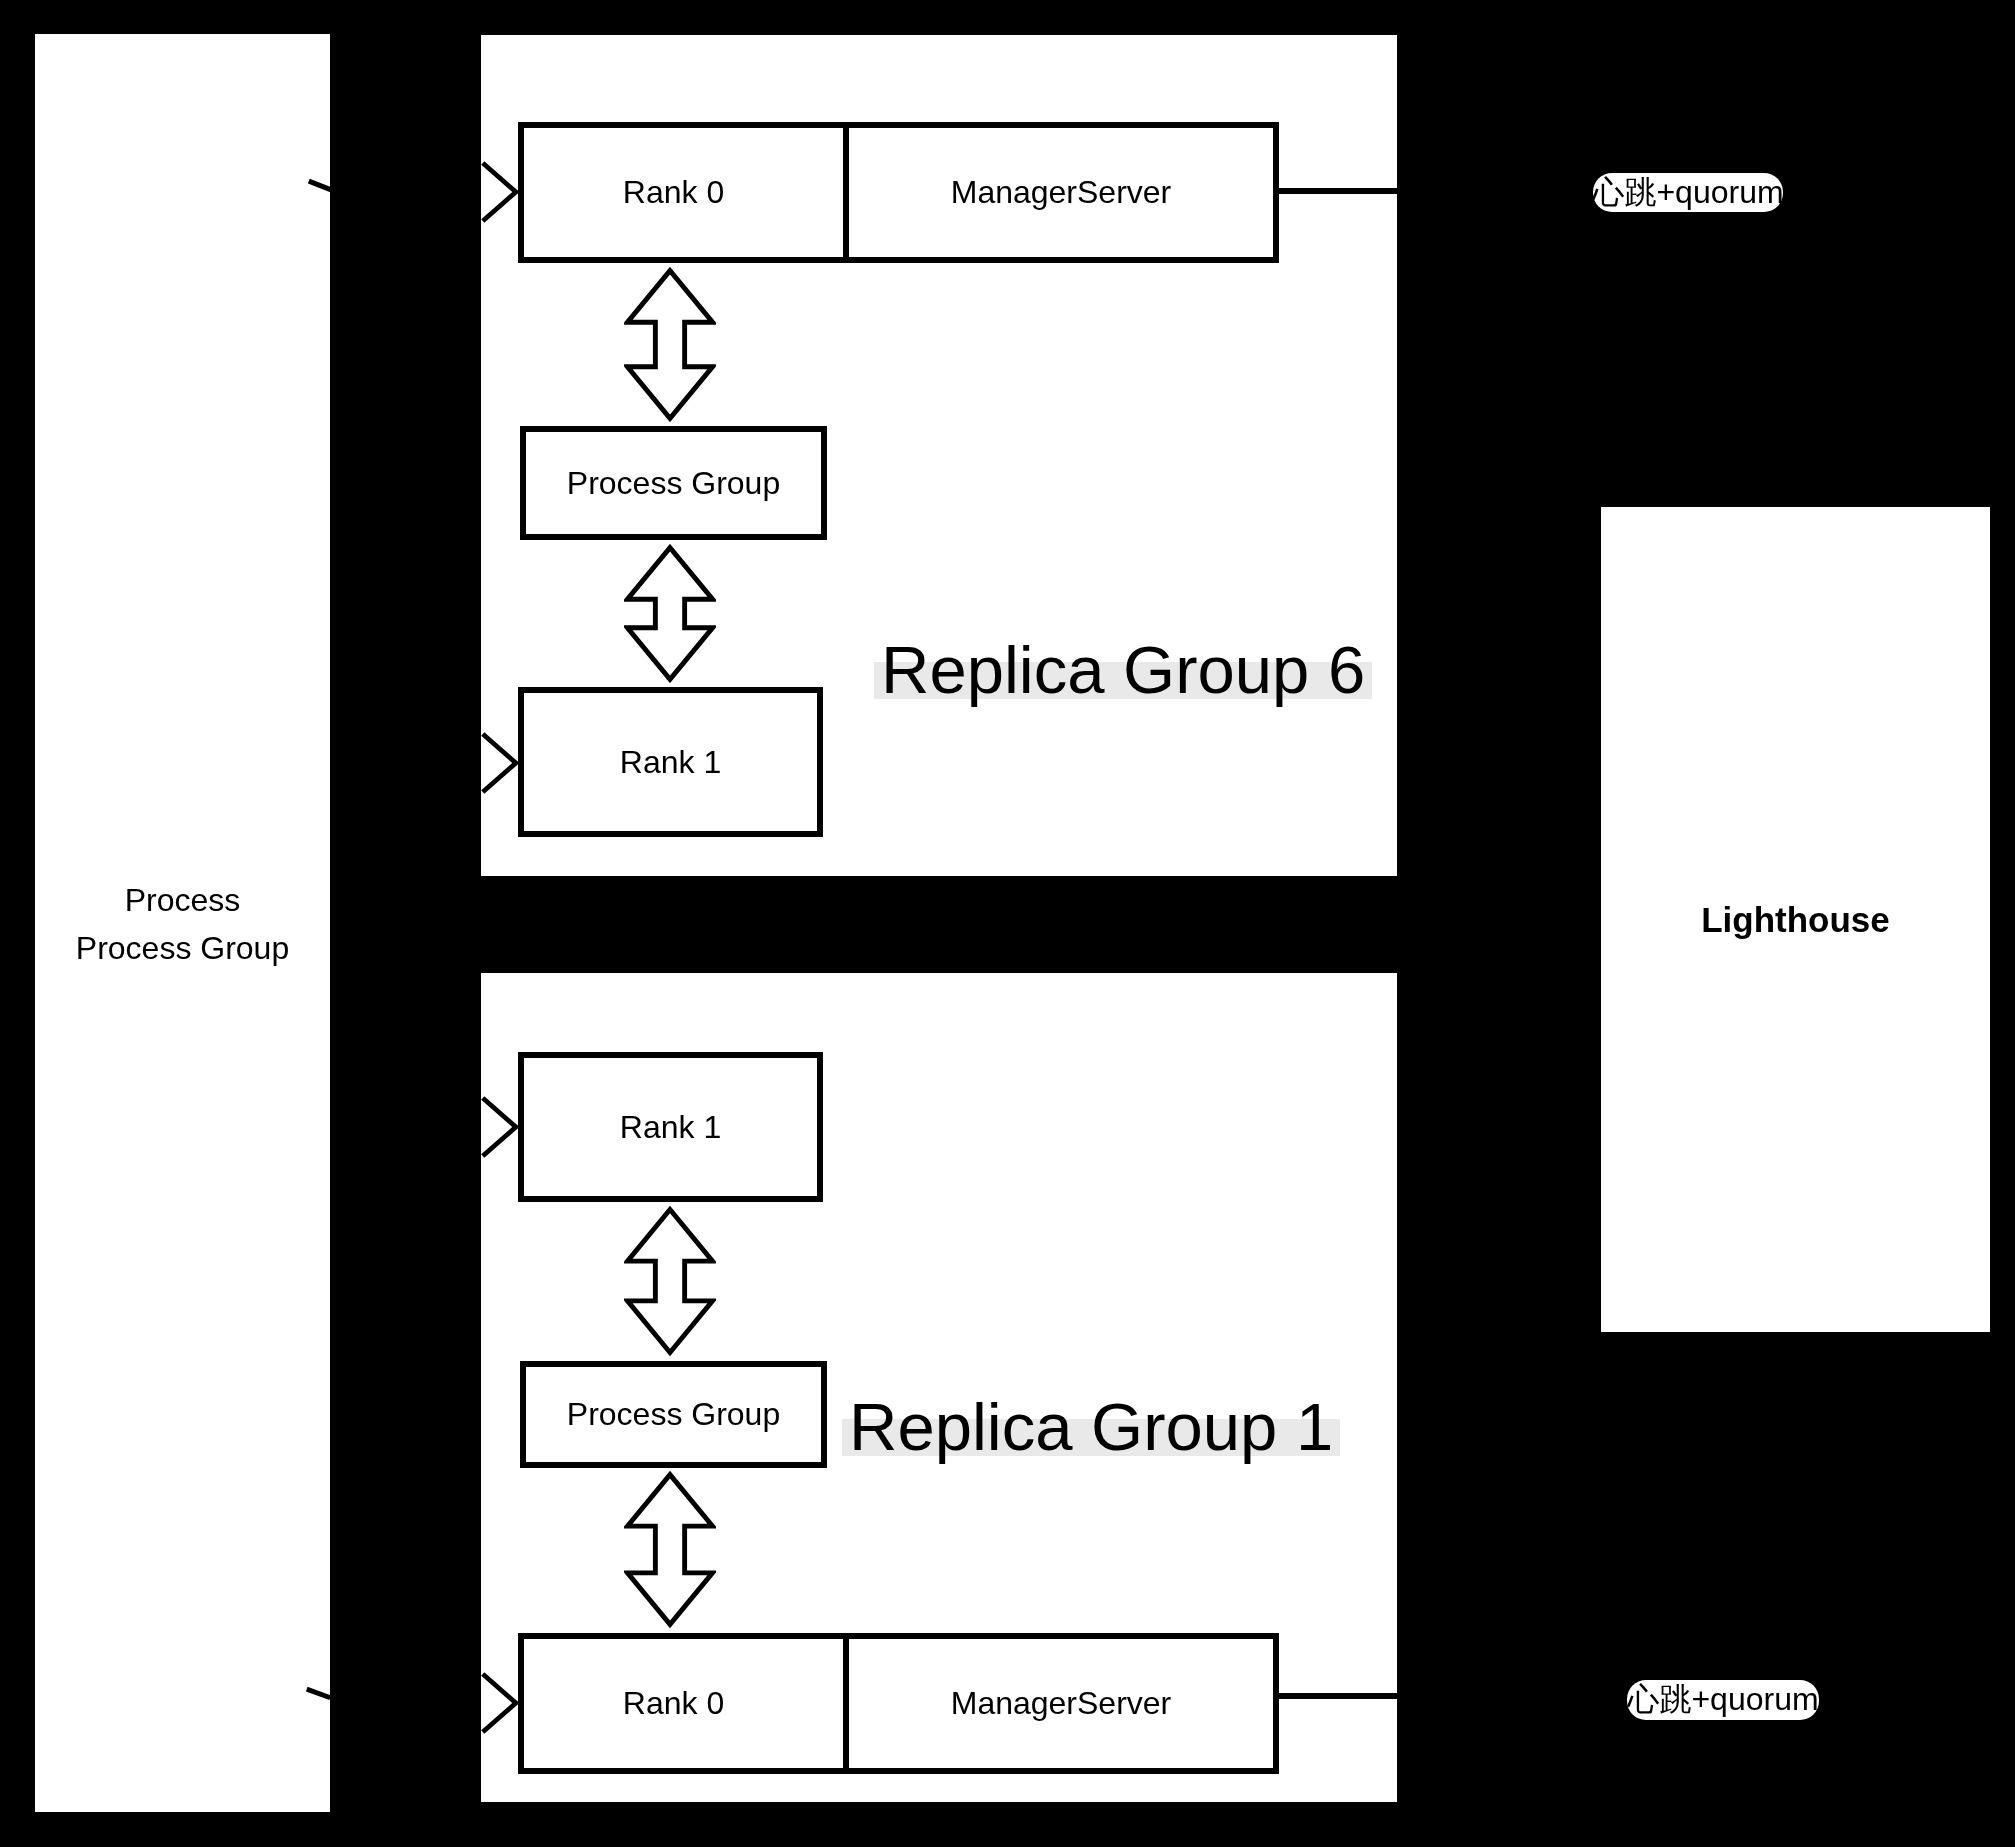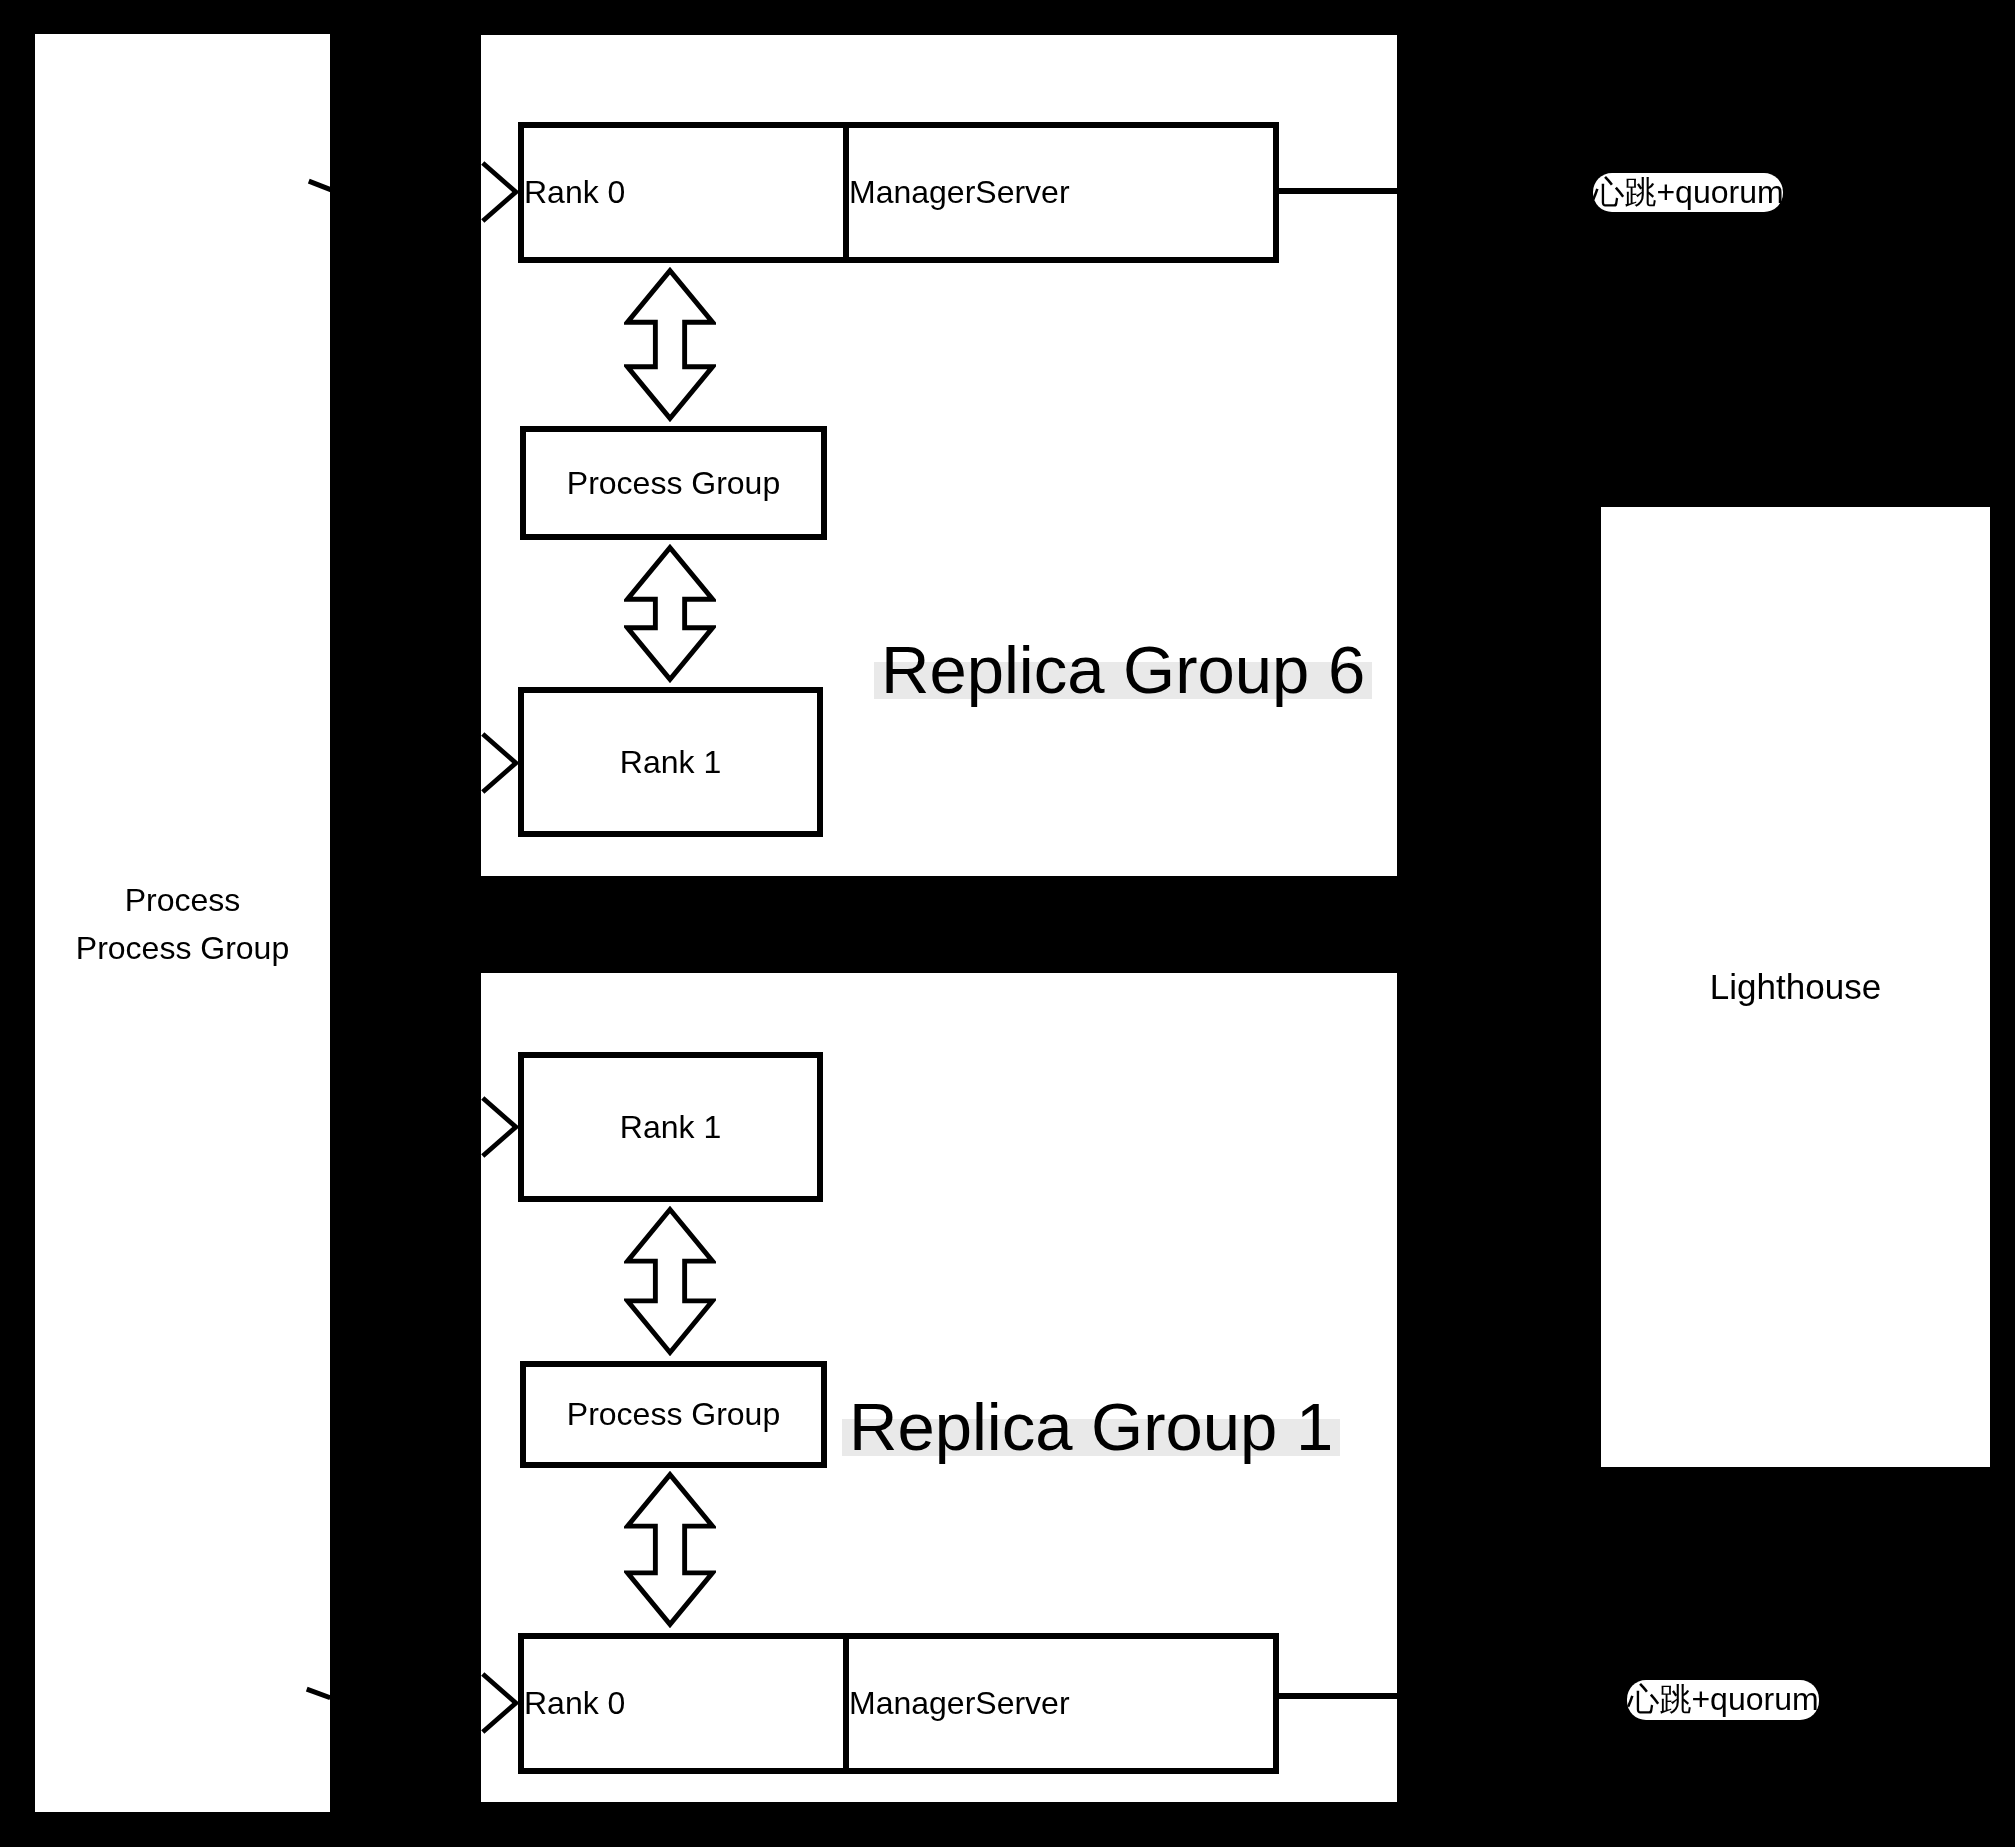--- a/index.html
+++ b/index.html
@@ -15,21 +15,21 @@
   .node{
     position:absolute;background:#fff;border:6.3px solid #000;
     display:flex;align-items:center;justify-content:center;
     font-size:32px;box-sizing:border-box;
   }
   .rowpair{
     position:absolute;background:#fff;border:6.3px solid #000;
     display:flex;box-sizing:border-box;
   }
   .rowpair .cell{
-    display:flex;align-items:center;
+    display:flex;align-items:center;justify-content:center;
     font-size:32px;box-sizing:border-box;
   }
   .rowpair .cell.manager{border-left:6.3px solid #000;flex:1;margin-left:20px;}
   .grouptitle{
     position:absolute;font-size:67px;white-space:nowrap;padding:0 7px;
     background:linear-gradient(180deg, rgba(0,0,0,0) 40%, #e9e9e9 40%, #e9e9e9 88%, rgba(0,0,0,0) 88%);
   }
   .hline{position:absolute;background:#000;height:6.3px;}
   .stub{position:absolute;background:#000;height:4.9px;}
   .annot{
@@ -130,21 +130,21 @@
       <span>ManagerServer</span>
     </div>
   </div>
 
   <div class="hline" style="left:1279px;top:1693px;width:119px;"></div>
 
   <svg style="left:480px;top:1671px;" width="40" height="64" viewBox="0 0 58 92">
     <path d="M4 4 L52 46 L4 88" fill="none" stroke="#000" stroke-width="7"></path>
   </svg>
 
-  <div class="lighthouse" style="left:1601px;top:507px;width:389px;height:960px;">
+  <div class="lighthouse" style="left:1601px;top:507px;width:389px;height:825px;font-weight:bold;">
     <span>Lighthouse</span>
   </div>
 
   <div class="annot" style="left:1593px;top:173px;width:190px;height:39px;">心跳+quorum</div>
 
   <div class="annot" style="left:1627px;top:1680px;width:192px;height:40px;">心跳+quorum</div>
 
 </div>
 
 

